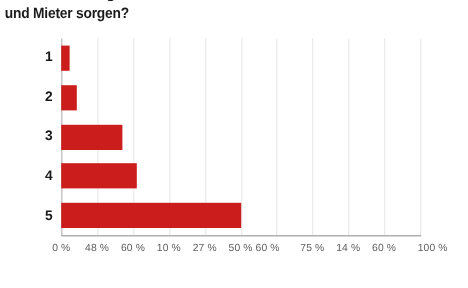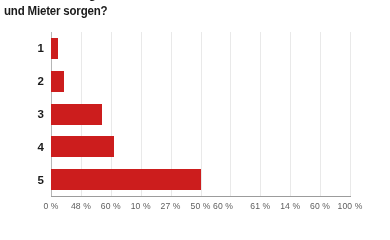--- a/index.html
+++ b/index.html
@@ -158,19 +158,19 @@
       <div class="cat-label" style="top: 173.6px;">5</div>
     </div>
   <div id="tick-labels">
       <div class="tick-label" style="left: 51px;">0 %</div>
       <div class="tick-label" style="left: 80.9px;">48 %</div>
       <div class="tick-label" style="left: 110.8px;">60 %</div>
       <div class="tick-label" style="left: 140.7px;">10 %</div>
       <div class="tick-label" style="left: 170.6px;">27 %</div>
       <div class="tick-label" style="left: 200.5px;">50 %</div>
       <div class="tick-label" style="left: 223px;">60 %</div>
-      <div class="tick-label" style="left: 260.3px;">61 %</div>
+      <div class="tick-label" style="left: 260.3px;">75 %</div>
       <div class="tick-label" style="left: 290.2px;">14 %</div>
       <div class="tick-label" style="left: 320.1px;">60 %</div>
-      <div class="tick-label" style="left: 350px;">100 %</div>
+      <div class="tick-label" style="left: 350px; text-align: right;">100 %</div>
     </div>
 
 </div>
 
 </body></html>

